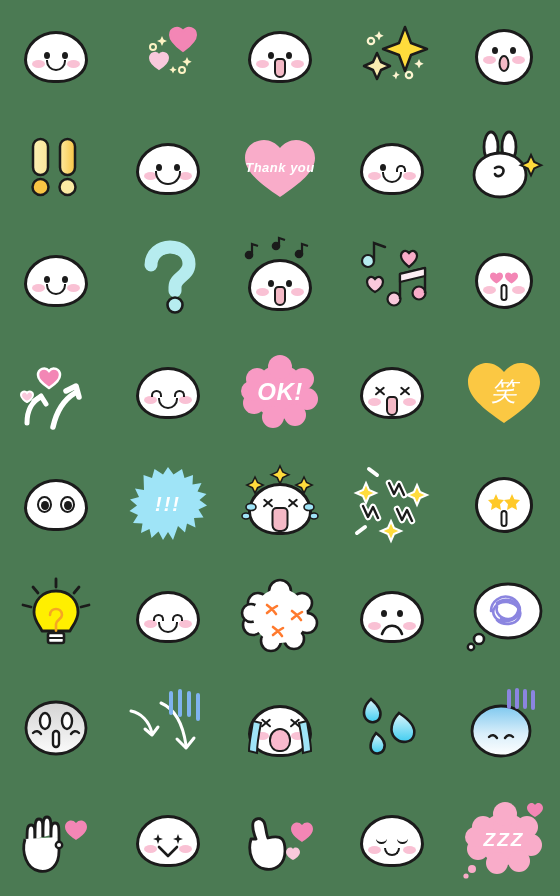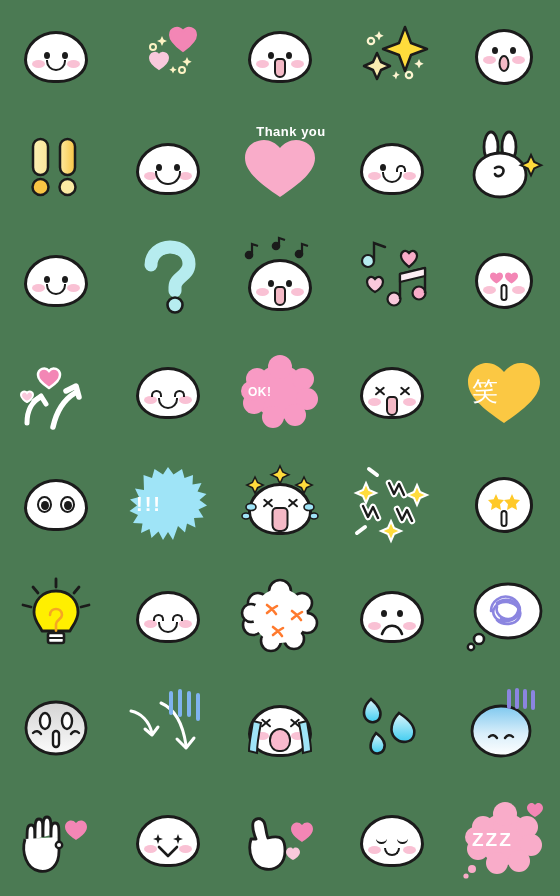--- a/index.html
+++ b/index.html
@@ -107,23 +107,24 @@
   .hearteye.l{left:12px;}
   .hearteye.r{right:12px;}
   .stareye{position:absolute;top:14px;width:16px;height:16px;}
   .stareye.l{left:10px;}
   .stareye.r{right:10px;}
   .dot-eye-sparkle{position:absolute;top:16px;width:10px;height:10px;}
   .dot-eye-sparkle.l{left:14px;}
   .dot-eye-sparkle.r{right:14px;}
 
   .txt-center{
-    position:absolute;left:11px;top:0;width:100%;height:100%;
-    display:flex;align-items:center;
+    position:absolute;left:0;top:0;width:100%;height:100%;
+    display:flex;align-items:center;justify-content:center;
     pointer-events:none;
+    font-style:italic;
   }
   .lbl{
     color:#fff;font-weight:bold;letter-spacing:.5px;
     text-align:center;line-height:1.05;
   }
   svg{display:block;overflow:visible;}
 </style>
 </head>
 <body>
 
@@ -379,21 +380,21 @@
             <circle cx="43" cy="18" r="12"></circle>
           <circle cx="66" cy="30" r="11"></circle>
             <circle cx="70" cy="50" r="11"></circle>
           <circle cx="58" cy="66" r="11"></circle>
             <circle cx="36" cy="68" r="11"></circle>
           <circle cx="17" cy="54" r="11"></circle>
             <circle cx="14" cy="42" r="10"></circle>
         </g>
       </svg>
       <div class="txt-center">
-        <span class="lbl" style="font-size:12px;">OK!</span>
+        <span class="lbl" style="font-size:24px;">OK!</span>
       </div>
     </div>
   </div>
 
   <div class="cell">
     <div class="art">
       <div class="blob">
         <div class="cheek l" style="top:28px;"></div>
         <div class="cheek r" style="top:28px;"></div>
         <div class="xeye l"></div>

